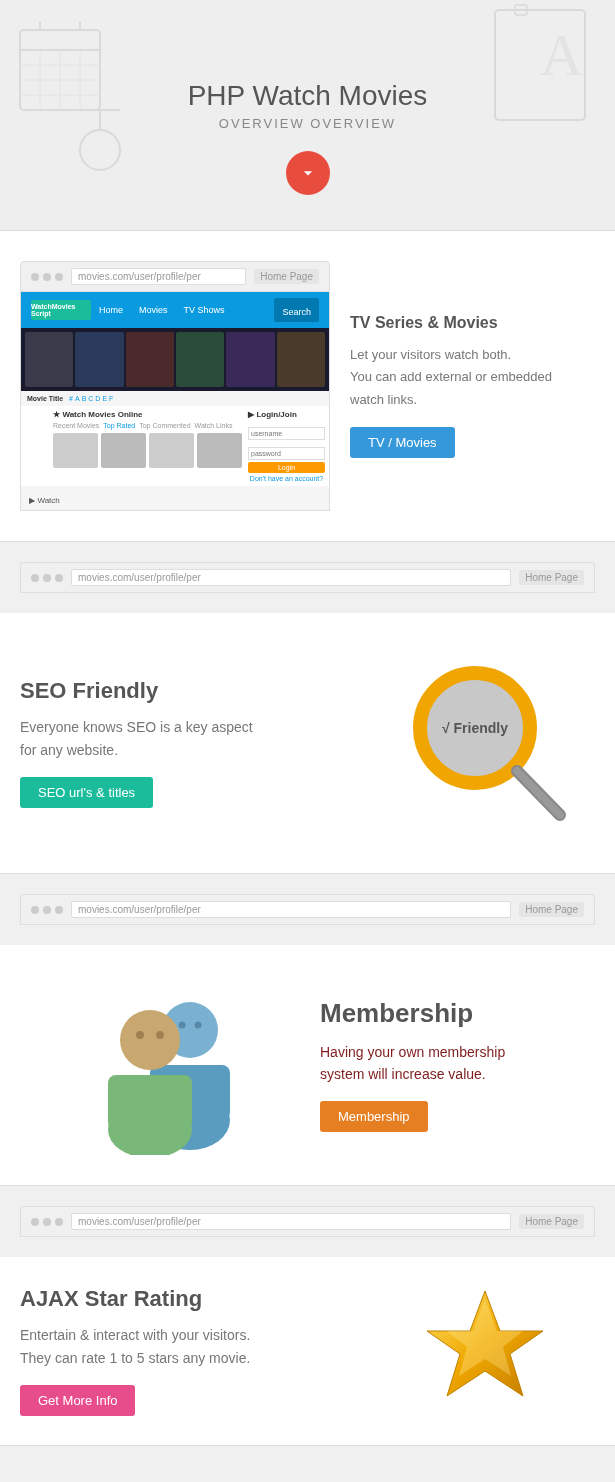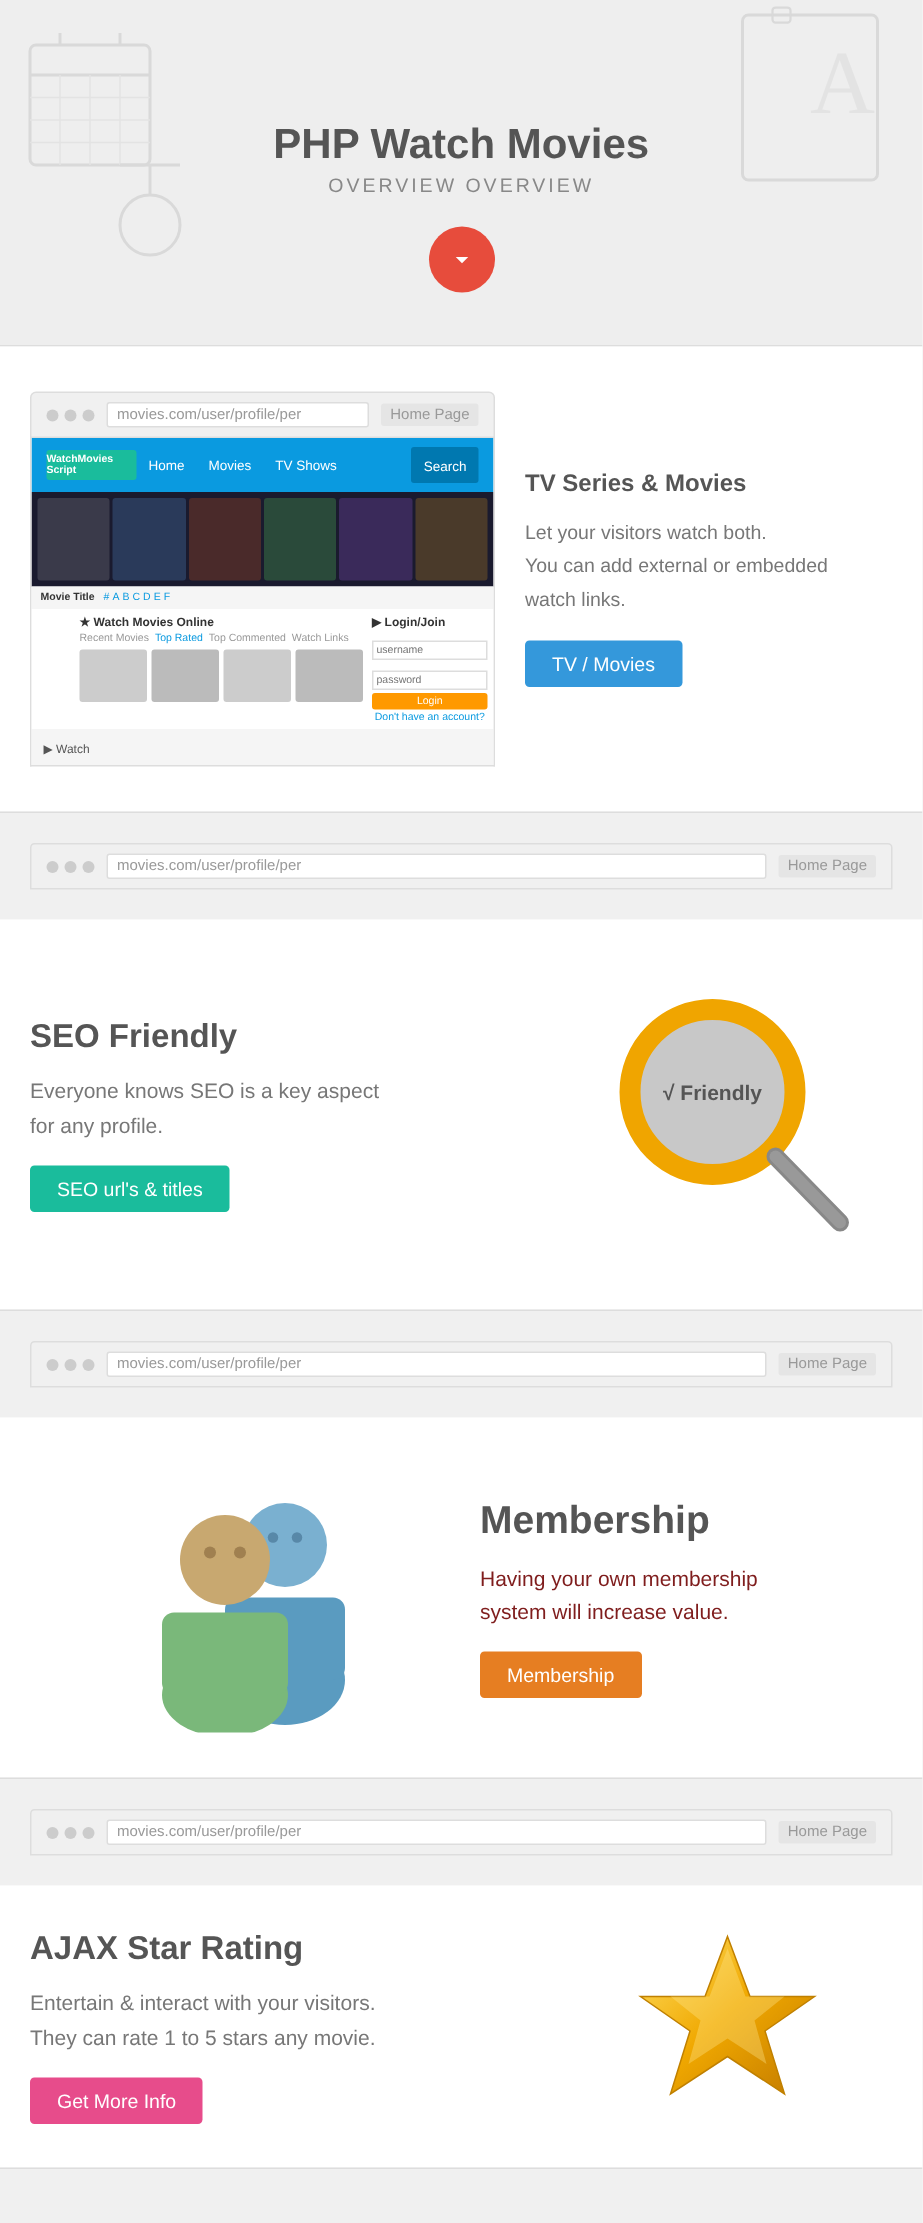--- a/index.html
+++ b/index.html
@@ -33,21 +33,21 @@
       height: 200px;
       opacity: 0.3;
     }
     .hero-deco-right {
       width: 160px;
       height: 200px;
       opacity: 0.3;
     }
     .hero-title {
       font-size: 28px;
-      font-weight: bold;
+      font-weight: normal;
       color: #555;
       position: relative;
       z-index: 1;
       margin-top: 40px;
     }
     .hero-subtitle {
       font-size: 13px;
       color: #888;
       letter-spacing: 2px;
       margin-top: 4px;
@@ -380,21 +380,21 @@
       <div class="dot"></div>
     </div>
     <div class="browser-url">movies.com/user/profile/per</div>
     <button class="browser-btn">Home Page</button>
   </div>
 </div>
 <div class="seo-section">
   <div class="seo-content">
     <h2>SEO Friendly</h2>
     <p style="white-space:pre-line;">Everyone knows SEO is a key aspect
-for any profile.</p>
+for any website.</p>
     <button class="btn-teal">SEO url's &amp; titles</button>
   </div>
   <div class="seo-image">
     <svg width="180" height="180" viewBox="0 0 180 180" xmlns="http://www.w3.org/2000/svg">
 
       <circle cx="80" cy="75" r="55" stroke="#f0a500" stroke-width="14" fill="#c8c8c8"></circle>
 
       <text x="80" y="80" text-anchor="middle" font-size="14" fill="#555" font-family="Arial" font-weight="bold">√ Friendly</text>
 
       <line x1="122" y1="118" x2="165" y2="162" stroke="#888" stroke-width="12" stroke-linecap="round"></line>

